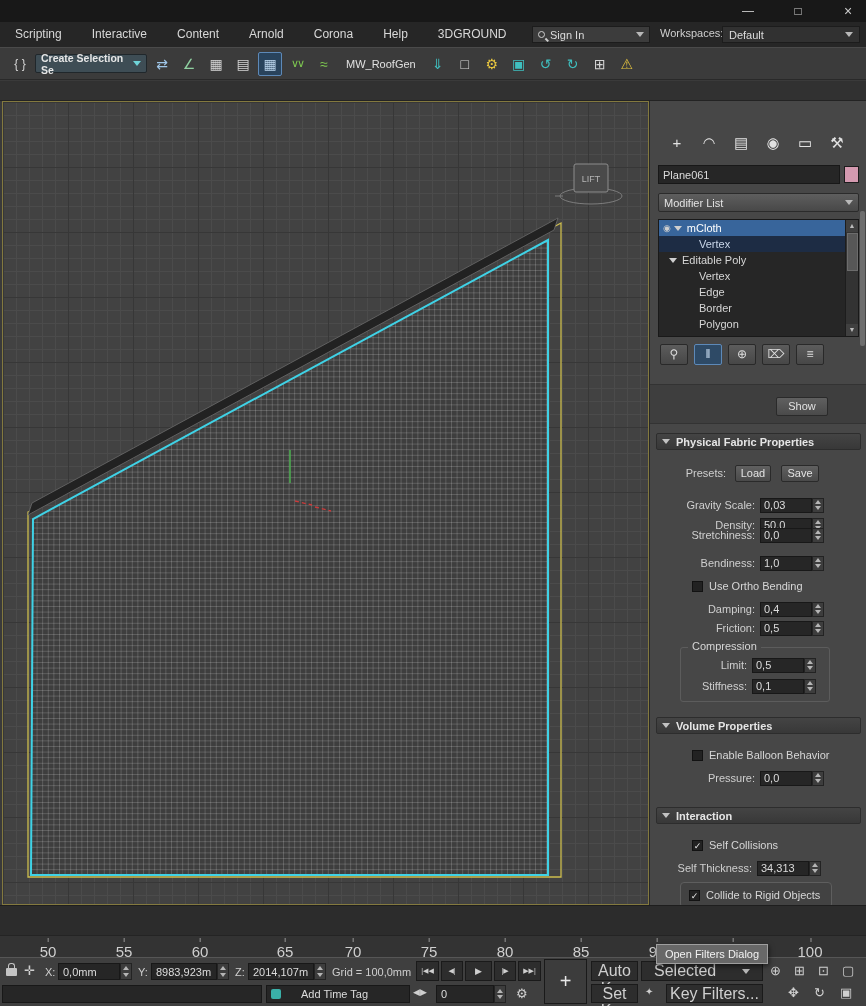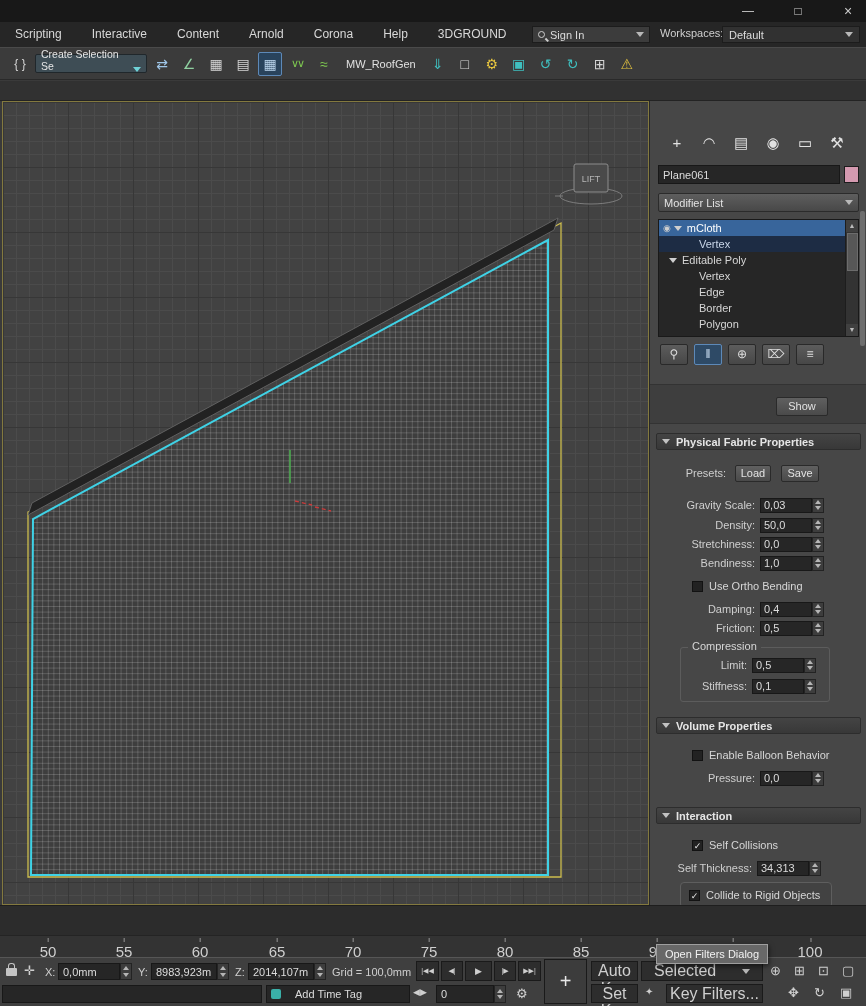--- a/index.html
+++ b/index.html
@@ -22,21 +22,21 @@
   .mag { width:7px; height:7px; border:1.5px solid #cfcfcf; border-radius:50%; position:relative; flex:0 0 auto; }
   .mag::after { content:""; position:absolute; width:4px; height:1.5px; background:#cfcfcf; transform:rotate(45deg); left:6px; top:7px; }
   .caret { width:0; height:0; border-left:4px solid transparent; border-right:4px solid transparent; border-top:5px solid #b8b8b8; margin-left:auto; }
   #wslabel { left:660px; top:27px; color:#cfcfcf; font-size:11px; }
   #wsdd { left:722px; top:26px; width:138px; height:17px; background:#313131; border:1px solid #1c1c1c; display:flex; align-items:center; padding:0 6px; color:#dcdcdc; }
 
   
   #toolbar { left:0; top:47px; width:866px; height:33px; background:#3b3b3b; border-top:1px solid #4a4a4a; border-bottom:1px solid #292929; display:flex; align-items:center; padding:0 4px 0 8px; gap:3px; }
   .ticon { width:24px; height:24px; display:flex; align-items:center; justify-content:center; font-size:14px; color:#d5d5d5; flex:0 0 auto; }
   .ticon.active { background:#29435c; border:1px solid #5d89b8; border-radius:2px; }
-  #seldd { width:112px; height:19px; background:#3e4d55; border:1px solid #20272b; border-radius:2px; color:#e6e6e6; font-size:10.5px; display:flex; align-items:flex-end; padding:0 5px; flex:0 0 auto; }
+  #seldd { width:112px; height:19px; background:#3e4d55; border:1px solid #20272b; border-radius:2px; color:#e6e6e6; font-size:10.5px; display:flex; align-items:center; padding:0 5px; flex:0 0 auto;font-weight:bold; }
   #roofgen { color:#e0e0e0; font-size:11px; margin:0 7px; flex:0 0 auto; }
 
   #strip { left:0; top:81px; width:866px; height:20px; background:#313131; border-bottom:1px solid #232323; }
 
   
   #viewport { left:2px; top:101px; width:647px; height:804px; border:1px solid #83793f;
     background-color:#424242;
     background-image:
       linear-gradient(#373737 1px, transparent 1px),
       linear-gradient(90deg,#373737 1px, transparent 1px),
@@ -254,21 +254,21 @@
   <div class="prow" style="left:0; top:416px; width:217px">
     <span class="plabel" style="width:110px">Density:</span>
     <span class="pfield">
         <span>50,0</span>
       </span>
     <span class="spin">
         <i class="su"></i>
         <i class="sd"></i>
       </span>
   </div>
-  <div class="prow" style="left:0; top:435px; width:217px">
+  <div class="prow" style="left:0; top:426px; width:217px">
     <span class="plabel" style="width:110px">Stretchiness:</span>
     <span class="pfield">
         <span>0,0</span>
       </span>
     <span class="spin">
         <i class="su"></i>
         <i class="sd"></i>
       </span>
   </div>
   <div class="prow" style="left:0; top:454px; width:217px">
@@ -374,21 +374,21 @@
   </div>
 
   <div id="panelscroll"></div>
 </div>
 
 <div class="abs" id="trackbar"></div>
 <div class="abs" id="ruler">
   <span class="tick" style="left:48px">50</span>
   <span class="tick" style="left:124px">55</span>
   <span class="tick" style="left:200px">60</span>
-  <span class="tick" style="left:277px">65</span>
+  <span class="tick" style="left:285px">65</span>
   <span class="tick" style="left:353px">70</span>
   <span class="tick" style="left:429px">75</span>
   <span class="tick" style="left:505px">80</span>
   <span class="tick" style="left:581px">85</span>
   <span class="tick" style="left:657px">90</span>
   <span class="tick" style="left:733px">95</span>
   <span class="tick" style="left:810px">100</span>
 </div>
 
 <div class="abs" id="statusbar"></div>
@@ -438,21 +438,21 @@
   <span>Selected</span>
   <span class="caret"></span>
 </div>
 
 <span class="sicon" style="left:770px; top:963px">⊕</span>
 <span class="sicon" style="left:794px; top:963px">⊞</span>
 <span class="sicon" style="left:818px; top:963px">⊡</span>
 <span class="sicon" style="left:842px; top:963px">▢</span>
 
 <div class="sunk abs" style="left:2px; top:985px; width:260px; height:18px"></div>
-<div class="sunk abs" style="left:266px; top:985px; width:144px; height:18px; gap:14px">
+<div class="sunk abs" style="left:266px; top:985px; width:144px; height:18px; gap:20px">
   <span style="width:10px; height:10px; background:#3ab0a8; border-radius:2px; flex:0 0 auto"></span>
   <span>Add Time Tag</span>
 </div>
 <span class="sicon" style="left:413px; top:987px; font-size:9px">◀▶</span>
 <div class="sunk abs" style="left:436px; top:985px; width:58px; height:18px">
     <span>0</span>
   </div>
 <span class="spin abs" style="left:494px; top:985px; height:18px">
     <i class="su"></i>
     <i class="sd"></i>

